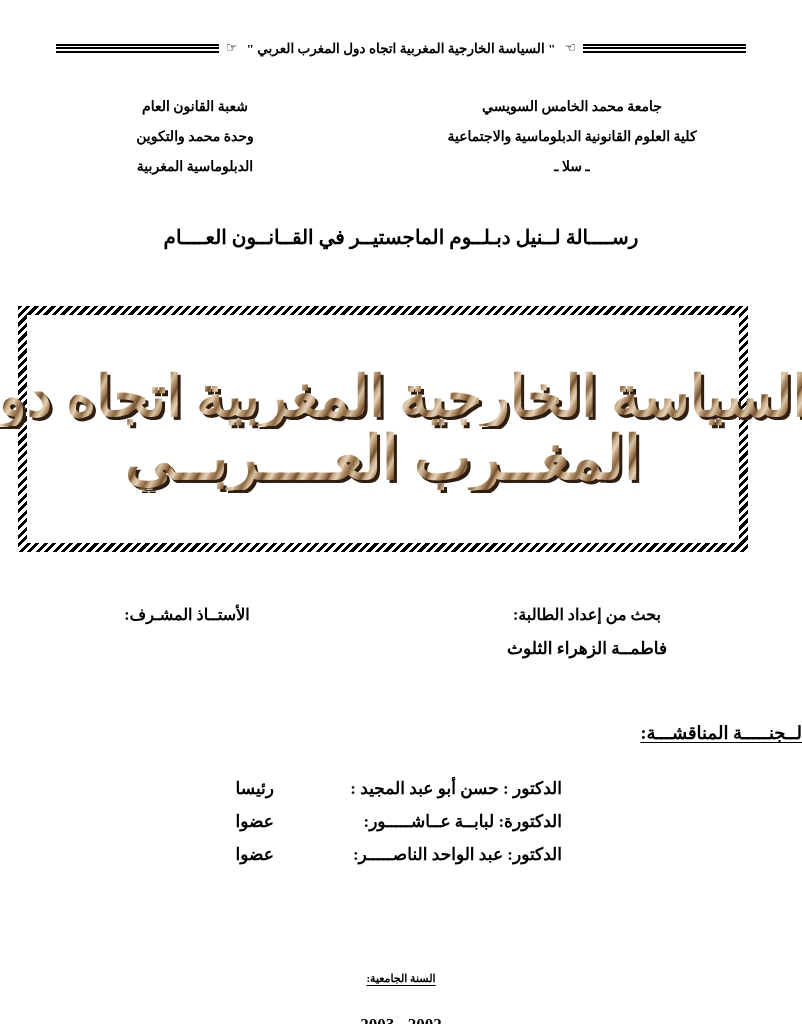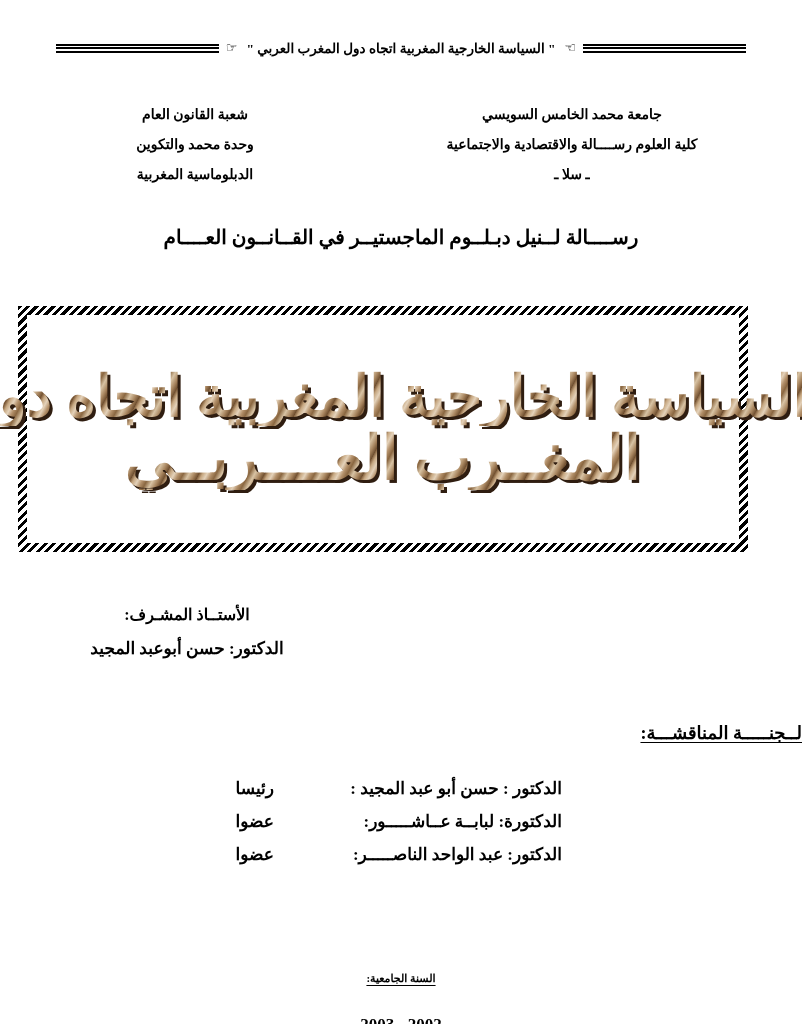--- a/index.html
+++ b/index.html
@@ -77,21 +77,21 @@
   
   .inst-block {
     position: absolute;
     top: 88px;
     left: 0;
     width: 802px;
     height: 110px;
   }
   .inst-col {
     position: absolute;
-    top: 12px;
+    top: 4px;
     font-weight: bold;
     font-size: 14px;
     line-height: 30px;
     text-align: center;
     white-space: nowrap;
   }
   .inst-col-right { right: 20px; width: 420px; }
   .inst-col-left  { left: 30px;  width: 330px; }
   .inst-col div { white-space: nowrap; }
 
@@ -263,43 +263,46 @@
     <div class="hdr-text">" السياسة الخارجية المغربية اتجاه دول المغرب العربي "</div>
     <div class="hdr-hand">☞</div>
     <div class="hdr-rule hdr-rule-left">
         <i></i>
       </div>
   </div>
 
   <div class="inst-block">
     <div class="inst-col inst-col-right">
       <div>جامعة  محمد الخامس السويسي</div>
-      <div>كلية العلوم رســــالة والاقتصادية والاجتماعية</div>
+      <div>كلية العلوم القانونية الدبلوماسية والاجتماعية</div>
       <div>ـ سلا ـ</div>
     </div>
     <div class="inst-col inst-col-left">
       <div>شعبة القانون العام</div>
       <div>وحدة  محمد والتكوين</div>
       <div>الدبلوماسية المغربية</div>
     </div>
   </div>
 
   <div class="degree-line">رســــالة لــنيل دبـلــوم الماجستيــر في القــانــون العــــام</div>
 
   <div class="title-box">
     <div class="title-inner">
       <div class="art-line art-line-1">السياسة الخارجية المغربية اتجاه دول</div>
       <div class="art-line art-line-2">المغــرب العــــربــي</div>
     </div>
   </div>
 
   <div class="people-block">
+    <div class="people-col people-col-right">
+      <div class="lbl">بحث من إعداد الطالبة:</div>
+      <div class="val">فاطمــة الزهراء الثلوث</div>
+    </div>
     <div class="people-col people-col-left">
       <div class="lbl">الأستــاذ المشـرف:</div>
-      <div class="val">الدكتور:  حسن أبوعبد المجيد</div>
     </div>
   </div>
 
   <div class="committee-title">
     <span>لــجنـــــة المناقشـــة:</span>
   </div>
 
   <div class="committee-list">
     <div class="committee-row">
       <div class="name">الدكتور : حسن أبو عبد المجيد :</div>

